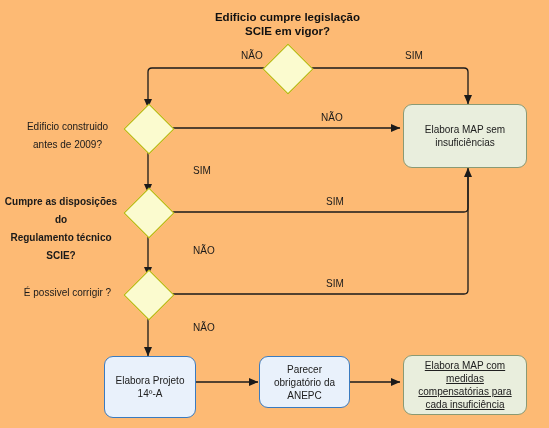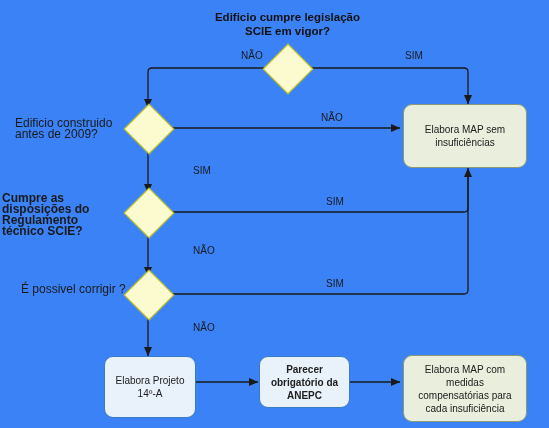--- a/index.html
+++ b/index.html
@@ -7,21 +7,21 @@
     padding: 0;
     background: #ffffff;
   }
   body {
     font-family: "Liberation Sans", sans-serif;
   }
   #canvas {
     position: relative;
     width: 549px;
     height: 428px;
-    background: #3b82f6;
+    background: #fdba74;
     overflow: hidden;
   }
   svg.wires {
     position: absolute;
     left: 0;
     top: 0;
     width: 549px;
     height: 428px;
   }
   .node {
@@ -36,23 +36,23 @@
   .title {
     position: absolute;
     text-align: center;
     font-weight: bold;
     font-size: 11.5px;
     line-height: 14px;
     color: #111111;
   }
   .side-label {
     position: absolute;
-    text-align: left;
-    font-size: 12px;
-    line-height: 11px;
+    text-align: center;
+    font-size: 10px;
+    line-height: 18px;
     color: #1a1a1a;
   }
   .edge-label {
     position: absolute;
     font-size: 10px;
     line-height: 12px;
     color: #1a1a1a;
     white-space: nowrap;
     margin-left: 38px;
   }
@@ -122,39 +122,39 @@
 
   <div class="diamond" style="left:270px; top:51px;"></div>
   <div class="diamond" style="left:131px; top:111px;"></div>
   <div class="diamond" style="left:131px; top:195px;"></div>
   <div class="diamond" style="left:131px; top:277px;"></div>
 
   <div class="side-label ml" style="left:15px; top:118px; width:105px;">Edificio construido
 antes de 2009?</div>
   <div class="side-label ml" style="left:2px; top:193px; width:118px;font-weight:bold;">Cumpre as disposições do
 Regulamento técnico SCIE?</div>
-  <div class="side-label ml" style="left:21px; top:284px; width:105px;">É possivel corrigir ?</div>
+  <div class="side-label ml" style="left:15px; top:284px; width:105px;">É possivel corrigir ?</div>
 
   <div class="edge-label" style="left:203px; top:50px;">NÃO</div>
   <div class="edge-label" style="left:367px; top:50px;">SIM</div>
   <div class="edge-label" style="left:283px; top:112px;">NÃO</div>
   <div class="edge-label" style="left:155px; top:165px;">SIM</div>
   <div class="edge-label" style="left:288px; top:196px;">SIM</div>
   <div class="edge-label" style="left:155px; top:245px;">NÃO</div>
   <div class="edge-label" style="left:288px; top:278px;">SIM</div>
   <div class="edge-label" style="left:155px; top:322px;">NÃO</div>
 
   <div class="node box-green ml" style="left:403px; top:104px; width:124px; height:64px;">Elabora MAP sem
 insuficiências</div>
 
   <div class="node box-blue ml" style="left:104px; top:356px; width:92px; height:62px;">Elabora Projeto
 14º-A</div>
 
-  <div class="node box-blue ml" style="left:259px; top:356px; width:91px; height:52px;font-weight:bold;">Parecer
+  <div class="node box-blue ml" style="left:259px; top:356px; width:91px; height:52px;">Parecer
 obrigatório da
 ANEPC</div>
 
-  <div class="node box-green ml" style="left:403px; top:355px; width:124px; height:67px;">Elabora MAP com
+  <div class="node box-green ml" style="left:403px; top:355px; width:124px; height:60px;text-decoration:underline;">Elabora MAP com
 medidas
 compensatórias para
 cada insuficiência</div>
 
 </div>
 
 </body></html>

